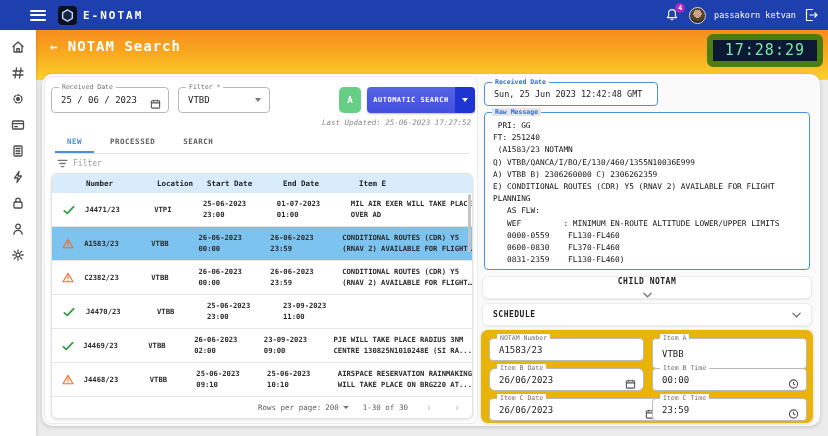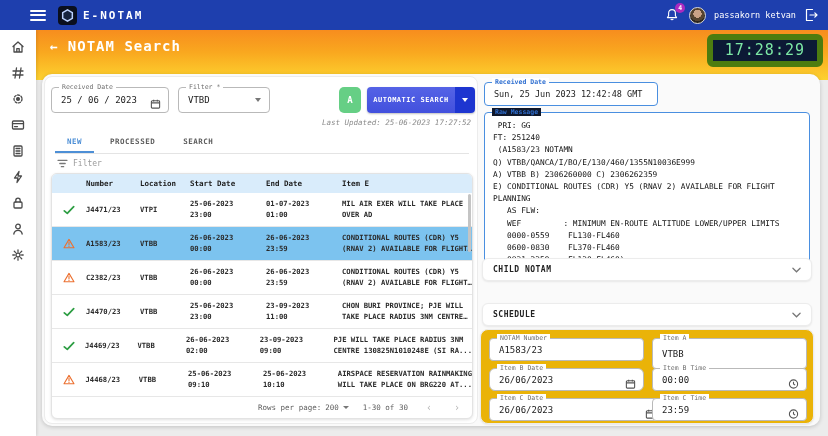--- a/index.html
+++ b/index.html
@@ -56,38 +56,38 @@
   .tab.active { color:#4d8fd6; border-bottom:2px solid #4d8fd6; }
   .filter-bar { position:absolute; left:12px; top:82px; display:flex; align-items:center; gap:5px; color:#9a9a9a; font-size:8px; cursor:pointer; }
   .filter-bar svg { stroke:#777; stroke-width:1.4; stroke-linecap:round; }
 
   
   .table-card { position:absolute; left:6px; top:96px; width:422px; height:246px; background:#fff; border:1px solid #e3e3e3; border-radius:6px; box-shadow:0 1px 3px rgba(0,0,0,.12); overflow:hidden; }
   .t-head { display:flex; background:#d9ecfb; height:19px; align-items:center; font-size:7.5px; font-weight:bold; color:#1d1d1d; }
   .t-row { display:flex; height:34px; align-items:center; border-bottom:1px solid #e7e7e7; font-size:7.2px; font-weight:bold; color:#2b2b2b; cursor:pointer; background:#fff; }
   .t-row.selected { background:#7cc3ef; }
   .c-icon { width:34px; display:flex; justify-content:center; }
-  .c-num { width:54px; }
+  .c-num { width:71px; }
   .c-loc { width:50px; }
   .c-start { width:76px; }
   .c-end { width:76px; }
   .c-item { flex:1; }
   .pre { white-space:pre; line-height:1.45; }
   .t-scroll { position:absolute; right:1px; top:20px; width:3px; height:58px; background:#c4c4c4; border-radius:2px; }
   .t-footer { position:absolute; right:8px; bottom:5px; display:flex; align-items:center; gap:14px; font-size:7.5px; color:#5d5d5d; }
   .rpp { display:flex; align-items:center; gap:4px; cursor:pointer; }
   .rpp .car { width:0; height:0; border-left:3px solid transparent; border-right:3px solid transparent; border-top:3.5px solid #777; }
   .pg-arrow { color:#b5b5b5; font-size:10px; cursor:pointer; padding:0 4px; }
 
   .ok-icon svg { stroke:#2e9e44; fill:none; stroke-width:2; stroke-linecap:round; stroke-linejoin:round; }
   .warn-icon svg { stroke:#ec7030; fill:none; stroke-width:1.3; stroke-linecap:round; stroke-linejoin:round; }
 
   
   .raw-box { position:absolute; left:442px; top:38px; width:326px; height:158px; background:#fff; border:1.5px solid #4a8fe0; border-radius:4px; }
-  .raw-box .flabel { position:absolute; top:-5px; left:7px; background:#0f172a; padding:0 3px; font-size:6.5px; color:#2f6fd1; font-weight:bold; }
+  .raw-box .flabel { position:absolute; top:-5px; left:7px; background:#e5e5e5; padding:0 3px; font-size:6.5px; color:#2f6fd1; font-weight:bold; }
   .raw-text { position:absolute; left:8px; top:7px; font-size:7.8px; line-height:12.2px; color:#111; white-space:pre; }
   .accordion { position:absolute; left:440px; width:330px; height:23px; background:#fff; border:1px solid #ececec; border-radius:6px; box-shadow:0 1px 2px rgba(0,0,0,.08); display:flex; align-items:center; justify-content:space-between; padding:0 10px; cursor:pointer; }
   .accordion .alabel { font-size:8px; font-weight:bold; color:#222; letter-spacing:.5px; }
   .accordion svg { stroke:#777; fill:none; stroke-width:1.4; stroke-linecap:round; }
   .bottom-card { position:absolute; left:438px; top:255px; width:334px; height:95px; background:#eab308; border:1px solid #ececec; border-radius:8px; box-shadow:0 1px 2px rgba(0,0,0,.08); }
 </style>
 </head>
 <body>
 
 <div class="header">
@@ -279,22 +279,20 @@
             <svg width="12" height="10" viewBox="0 0 14 11">
               <path d="M1.5 6.5 5 9.5 12.5 1.5"></path>
             </svg>
           </div>
         <div class="c-num">J4470/23</div>
         <div class="c-loc">VTBB</div>
         <div class="c-start pre">25-06-2023
 23:00</div>
         <div class="c-end pre">23-09-2023
 11:00</div>
-        <div class="c-item pre">CHON BURI PROVINCE; PJE WILL
-TAKE PLACE RADIUS 3NM CENTRE…</div>
       </div>
 
       <div class="t-row">
         <div class="c-icon ok-icon">
             <svg width="12" height="10" viewBox="0 0 14 11">
               <path d="M1.5 6.5 5 9.5 12.5 1.5"></path>
             </svg>
           </div>
         <div class="c-num">J4469/23</div>
         <div class="c-loc">VTBB</div>
@@ -351,21 +349,21 @@
 A) VTBB B) 2306260000 C) 2306262359
 E) CONDITIONAL ROUTES (CDR) Y5 (RNAV 2) AVAILABLE FOR FLIGHT
 PLANNING
    AS FLW:
    WEF         : MINIMUM EN-ROUTE ALTITUDE LOWER/UPPER LIMITS
    0000-0559    FL130-FL460
    0600-0830    FL370-FL460
    0831-2359    FL130-FL460)</pre>
   </div>
 
-  <div class="accordion" style="top:184px;">
+  <div class="accordion" style="top:202px;flex-direction:column;">
     <span class="alabel">CHILD NOTAM</span>
     <svg width="9" height="6" viewBox="0 0 10 6">
         <path d="M1 1l4 4 4-4"></path>
       </svg>
   </div>
   <div class="accordion" style="top:229px;">
     <span class="alabel">SCHEDULE</span>
     <svg width="9" height="6" viewBox="0 0 10 6">
         <path d="M1 1l4 4 4-4"></path>
       </svg>

